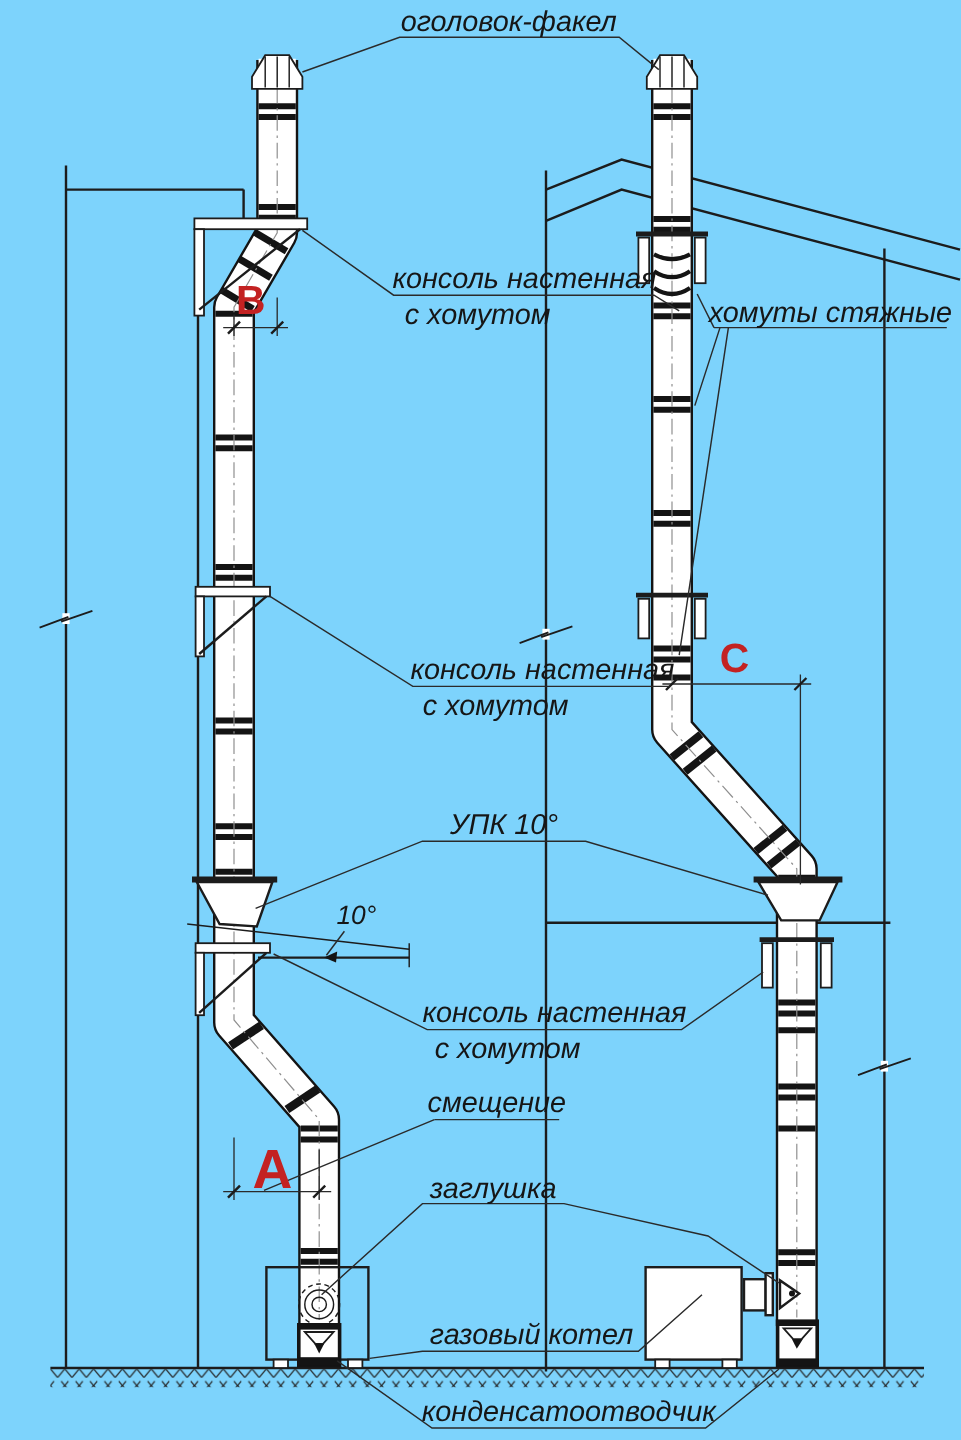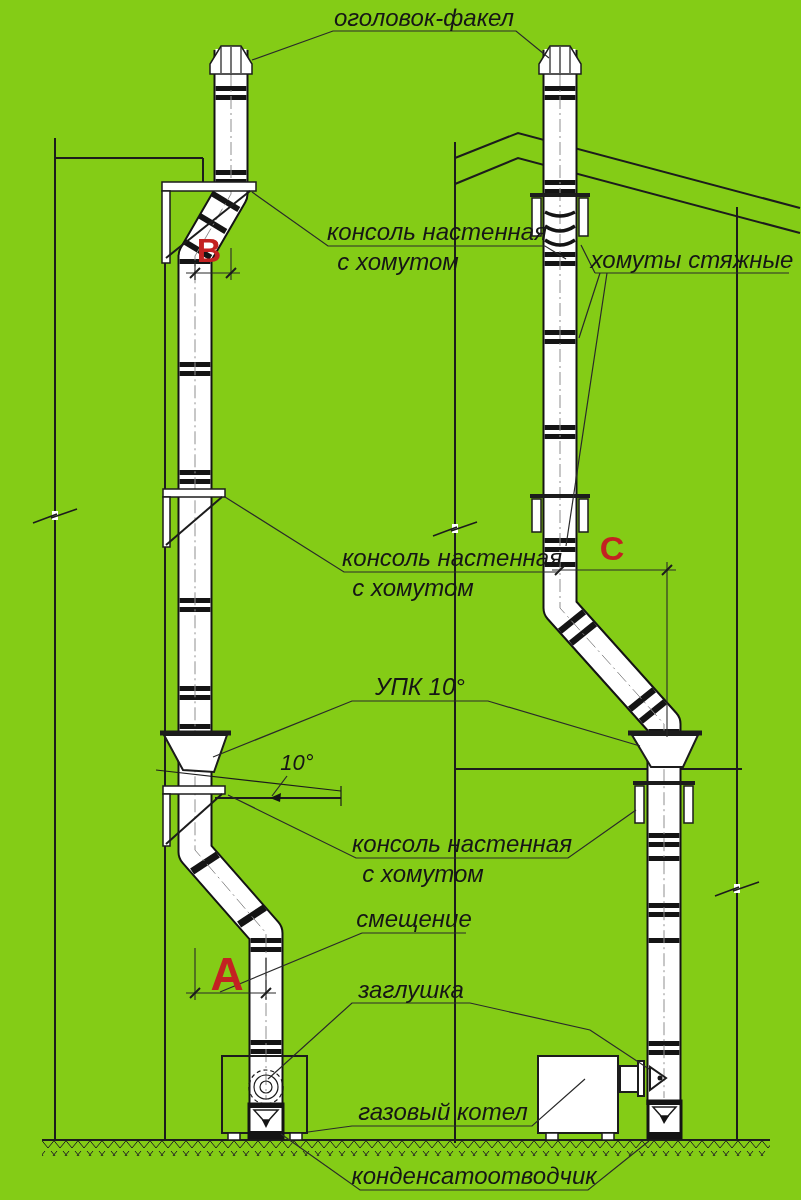--- a/index.html
+++ b/index.html
@@ -1,16 +1,16 @@
 <!DOCTYPE html>
 <html><head>
 <meta charset="utf-8">
 <style>
   html,body{margin:0;padding:0;background:#fff;}
-  .stage{width:801px;height:1200px;position:relative;background:#84cc16;overflow:hidden;}
+  .stage{width:801px;height:1200px;position:relative;background:#7dd3fc;overflow:hidden;}
   svg{display:block;}
   .o{stroke:#1c1c1c;fill:none;}
   .w1{stroke-width:1.2;} .w2{stroke-width:2;} .w4{stroke-width:4;} .w5{stroke-width:5;}
   .pipeO{stroke:#141414;stroke-width:35;fill:none;stroke-linejoin:round;}
   .pipeI{stroke:#ffffff;stroke-width:31;fill:none;stroke-linejoin:round;}
   .band{stroke:#141414;stroke-width:31;fill:none;}
   .cl{stroke:#8f8f8f;stroke-width:1;fill:none;stroke-dasharray:13 4 2 4;}
   .fill{fill:#fff;stroke:#1c1c1c;stroke-width:2;}
   .fill15{fill:#fff;stroke:#1c1c1c;stroke-width:1.5;}
   .blk{fill:#141414;stroke:none;}

